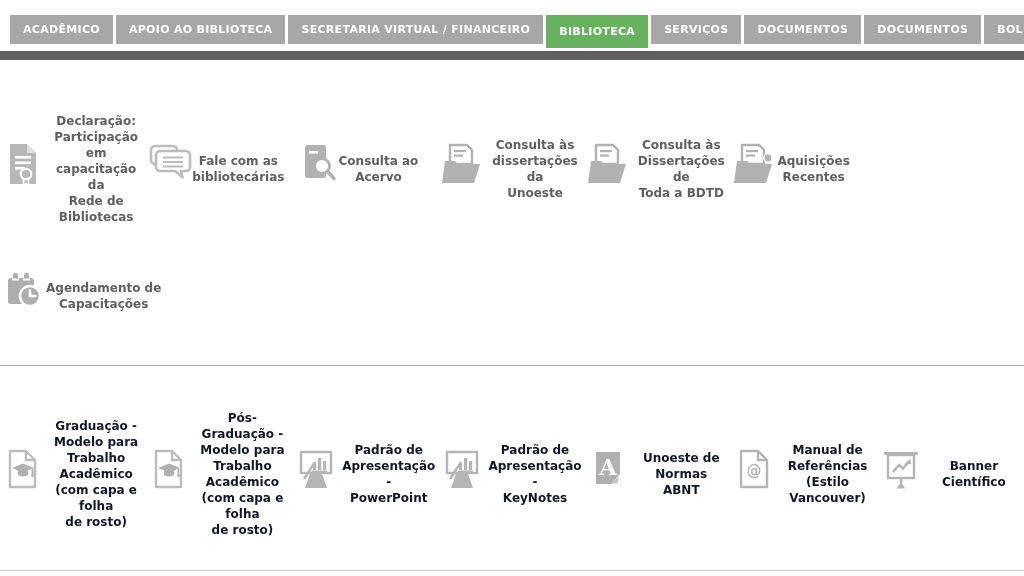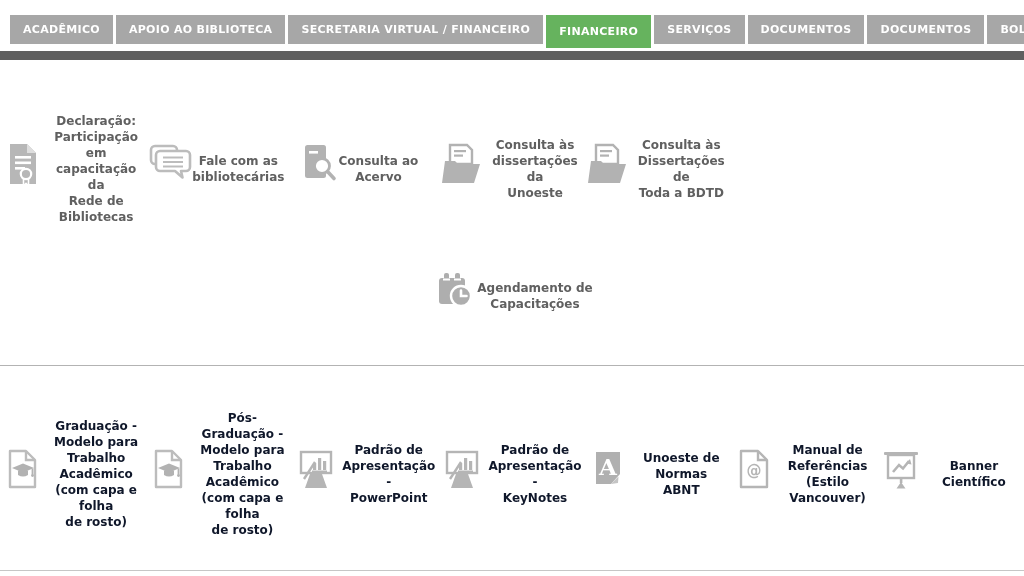--- a/index.html
+++ b/index.html
@@ -18,34 +18,34 @@
   
   .section{width:1024px;}
   .grid7{display:grid;grid-template-columns:repeat(7,1fr);width:1024px;}
   .cell{display:flex;align-items:center;text-align:center;cursor:pointer;}
   .icon{width:46px;height:46px;flex:0 0 auto;}
   .label{
     margin-top:10px;font-size:12px;font-weight:bold;line-height:16px;
     white-space:pre-line;color:#606060;max-width:140px;
   }
   .sec-library{position:absolute;top:103px;left:0;}
-  .sec-scheduling{position:absolute;top:268px;left:0;display:flex;justify-content:center;}
+  .sec-scheduling{position:absolute;top:268px;left:0;display:flex;}
   .divider{position:absolute;top:365px;left:0;width:1024px;height:0;border-top:1px solid #b3b3b3;}
   .sec-templates{position:absolute;top:400px;left:0;}
   .sec-templates .label{color:#0f172a;}
   .bottom-line{position:absolute;top:570px;left:0;width:1024px;height:1px;background:#c6c6c6;}
 </style>
 </head>
 <body>
 
 <nav class="tabbar">
   <div class="tab">ACADÊMICO</div>
   <div class="tab">APOIO AO BIBLIOTECA</div>
   <div class="tab">SECRETARIA VIRTUAL / FINANCEIRO</div>
-  <div class="tab active">FINANCEIRO</div>
+  <div class="tab active">BIBLIOTECA</div>
   <div class="tab">SERVIÇOS</div>
   <div class="tab">DOCUMENTOS</div>
   <div class="tab">DOCUMENTOS</div>
   <div class="tab">BOLSAS E FIES</div>
 </nav>
 <div class="header-bar"></div>
 
 <section class="section sec-library grid7">
 
   <div class="cell">
@@ -114,20 +114,33 @@
         <rect x="15" y="9" width="12" height="2.2"></rect>
         <rect x="15" y="13.5" width="9" height="2.2"></rect>
       </g>
       <path d="M6 20 h10 l3 3 h22 l-6 19 H3 z" fill="#b2b2b2"></path>
     </svg>
     <div class="label">Consulta às
 Dissertações de
 Toda a BDTD</div>
   </div>
 
+  <div class="cell">
+    <svg class="icon" viewBox="0 0 46 46">
+      <path d="M11 4 h17 l5 5 v14 h-22 z" fill="#ffffff" stroke="#b2b2b2" stroke-width="2.4"></path>
+      <g fill="#b2b2b2">
+        <rect x="15" y="9" width="12" height="2.2"></rect>
+        <rect x="15" y="13.5" width="9" height="2.2"></rect>
+      </g>
+      <path d="M6 20 h10 l3 3 h22 l-6 19 H3 z" fill="#b2b2b2"></path>
+      <circle cx="37" cy="17" r="4.2" fill="#b2b2b2" stroke="#ffffff" stroke-width="1.6"></circle>
+    </svg>
+    <div class="label">Aquisições
+Recentes</div>
+  </div>
 
 </section>
 
 <section class="section sec-scheduling">
   <div class="cell">
     <svg class="icon" viewBox="0 0 46 46">
       <g fill="#aeaeae">
         <rect x="8" y="10" width="26" height="26" rx="3"></rect>
         <rect x="13" y="5" width="5" height="8" rx="2"></rect>
         <rect x="24" y="5" width="5" height="8" rx="2"></rect>

